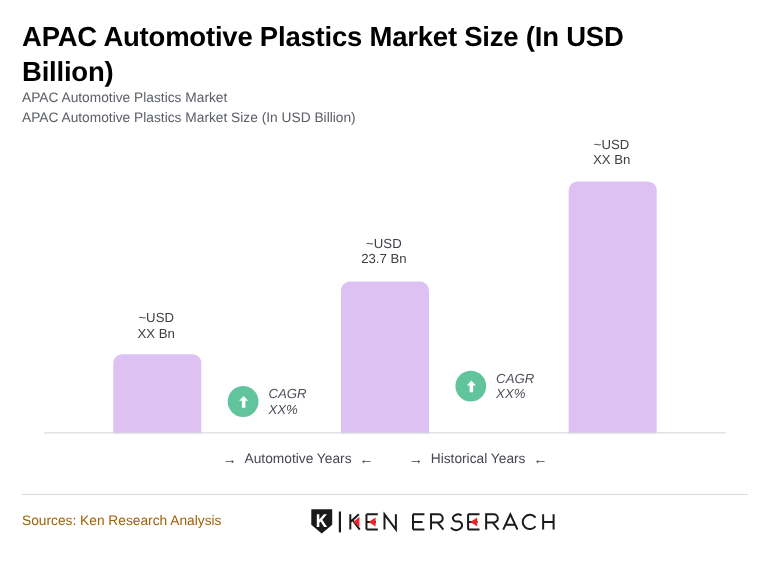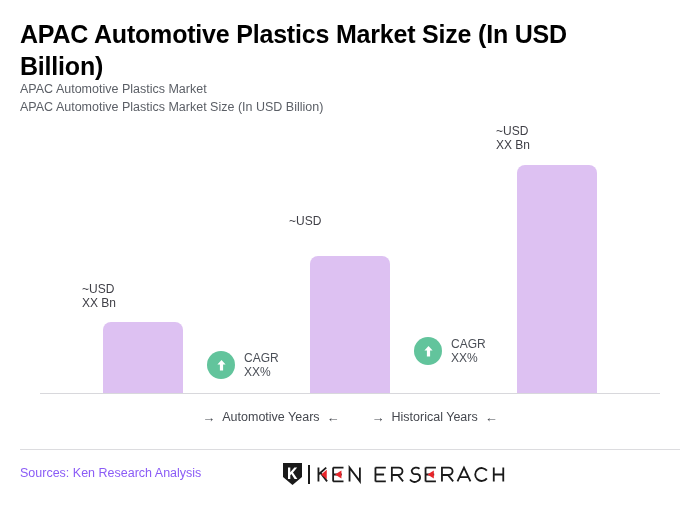--- a/index.html
+++ b/index.html
@@ -69,21 +69,21 @@
   .bar {
     position: absolute;
     bottom: 126px;
     width: 80px;
     background: #ddc1f2;
     border-radius: 8px 8px 0 0;
   }
   .bar-label {
     position: absolute;
     width: 120px;
-    text-align: left;
+    text-align: center;
     font-size: 12px;
     color: #3f3f46;
     line-height: 14px;
   }
   .bar-label span {
     display: block;
   }
 
   
   .bar-1 { left: 103px; height: 72px; }
@@ -109,20 +109,21 @@
     background: #62c49c;
     display: flex;
     align-items: center;
     justify-content: center;
     flex: 0 0 auto;
   }
   .cagr-text {
     font-size: 12px;
     color: #4b4f57;
     line-height: 14px;
+    font-style: italic;
   }
   .cagr-text span { display: block; }
 
   .cagr-1 { left: 207px; top: 351px; }
   .cagr-2 { left: 414px; top: 337px; }
 
   
   .years {
     position: absolute;
     top: 410px;
@@ -153,21 +154,21 @@
     top: 449px;
     width: 660px;
     height: 1px;
     background: #dcdcdf;
   }
   .sources {
     position: absolute;
     left: 20px;
     top: 466px;
     font-size: 12.5px;
-    color: #8b5cf6;
+    color: #a16207;
     white-space: nowrap;
   }
   .logo {
     position: absolute;
     right: 37px;
     top: 462px;
     display: flex;
     align-items: center;
     gap: 5px;
   }
@@ -201,20 +202,21 @@
   </div>
 
   <div class="plot">
 
     <div class="bar-label lbl-1">
       <span>~USD</span>
       <span>XX Bn</span>
     </div>
     <div class="bar-label lbl-2">
       <span>~USD</span>
+      <span>23.7 Bn</span>
     </div>
     <div class="bar-label lbl-3">
       <span>~USD</span>
       <span>XX Bn</span>
     </div>
 
     <div class="bar bar-1"></div>
     <div class="bar bar-2"></div>
     <div class="bar bar-3"></div>
 

